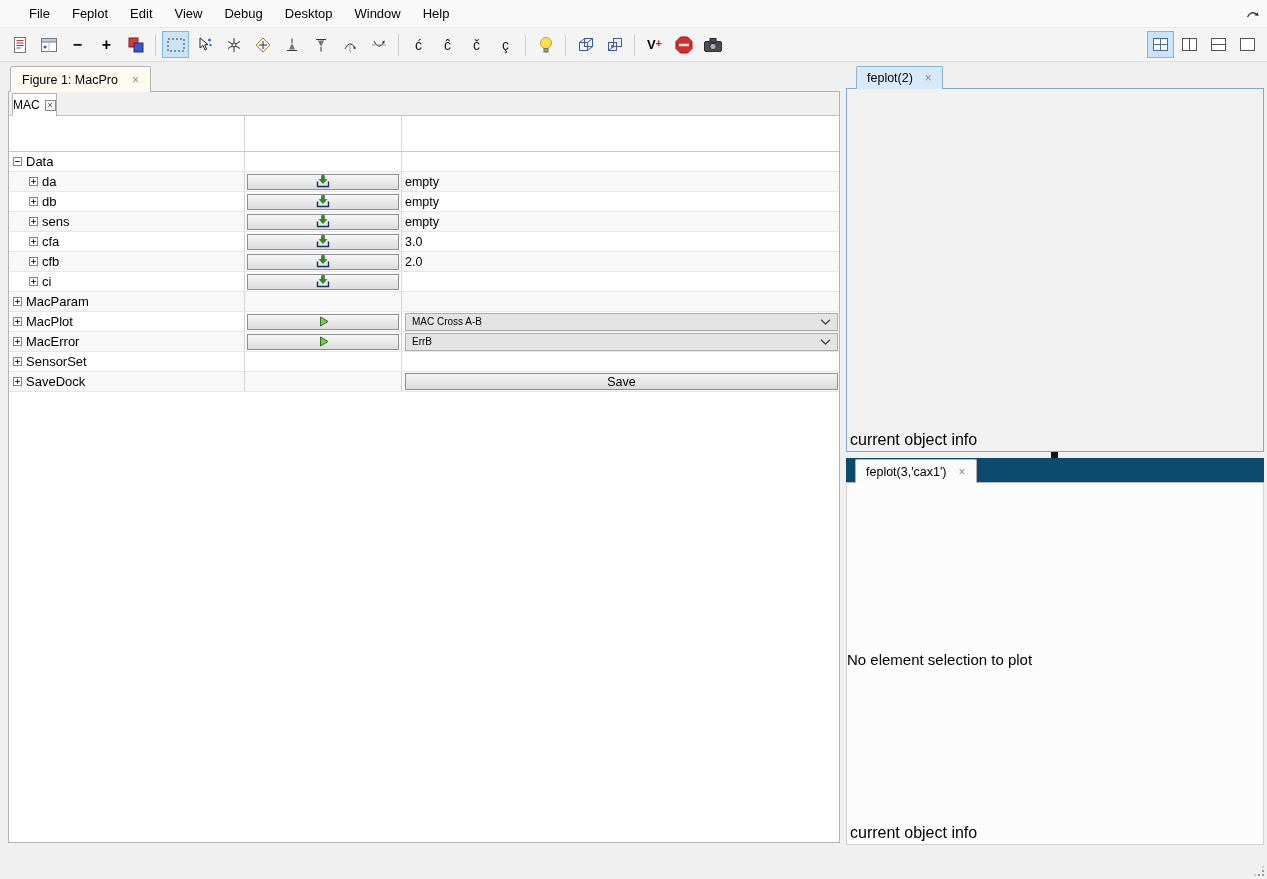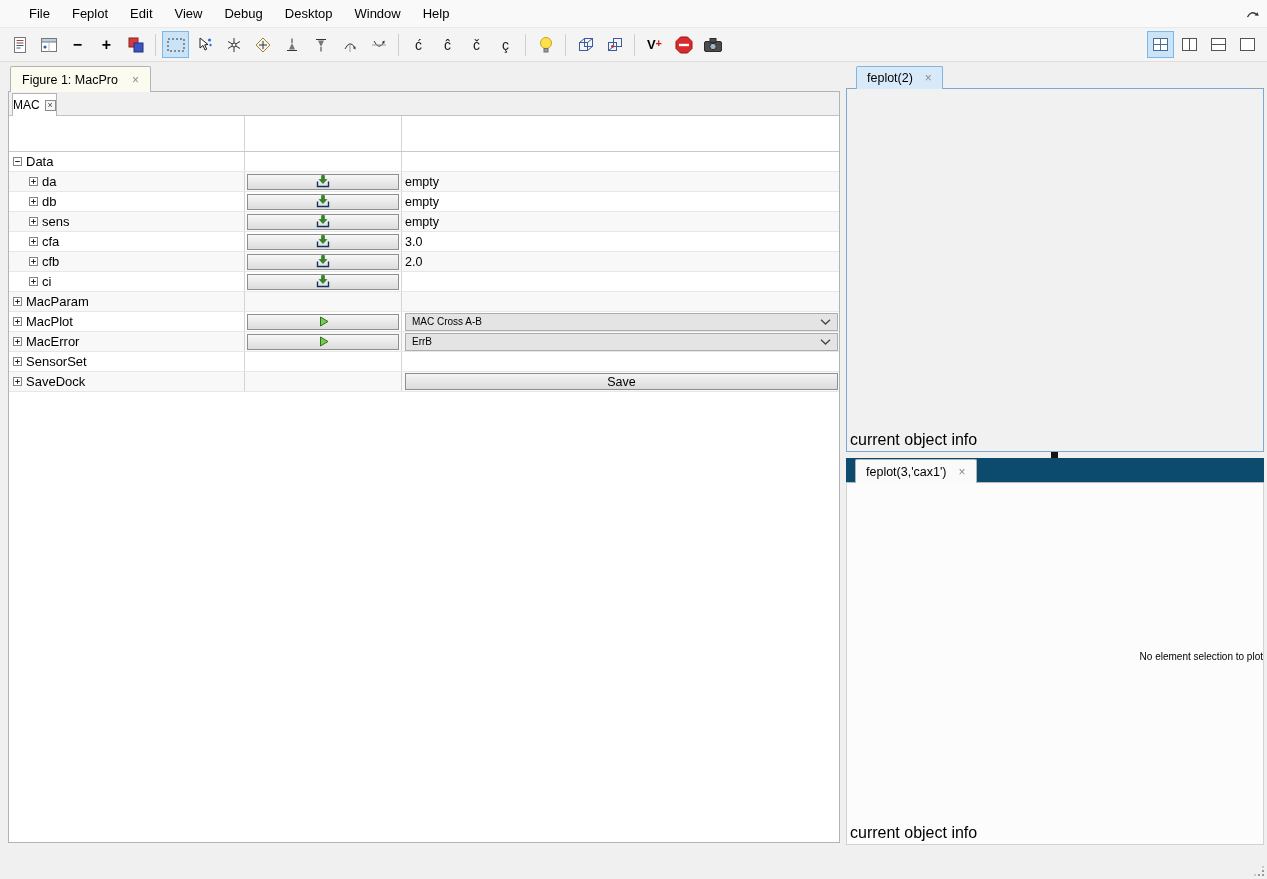--- a/index.html
+++ b/index.html
@@ -84,22 +84,22 @@
   .dock-handle { position:absolute; left:1051px; top:452px; width:7px; height:6px; background:#141414; cursor:row-resize; }
   .rb-tabbar { position:absolute; left:846px; top:458px; width:418px; height:25px;
     background:#0c4a6e; border-bottom:1px solid #b9b9b9;
     display:flex; align-items:flex-end; padding-left:9px; }
   .rb-tab { height:24px; margin-bottom:-1px; z-index:4;
     background:#fafafa; border:1px solid #b3b3b3; border-bottom:none;
     border-radius:2px 2px 0 0; display:flex; align-items:center; gap:12px;
     padding:0 10px; font-size:12.5px; }
   .rb-content { position:absolute; left:846px; top:483px; width:418px; height:362px;
     background:#fcfcfc; border:1px solid #d2d2d2; border-top:none; }
-  .plot-msg { position:absolute; left:0; right:0; top:168px; text-align:right;
-    font-size:10px; color:#000; }
+  .plot-msg { position:absolute; left:0; right:0; top:168px; text-align:left;
+    font-size:15px; color:#000; }
 
   
   .statusbar { position:absolute; left:0; right:0; bottom:0; height:16px; background:#f0f0f0; }
   .grip { position:absolute; right:2px; bottom:2px; }
 </style>
 </head>
 <body>
 
 <div class="app">
 

